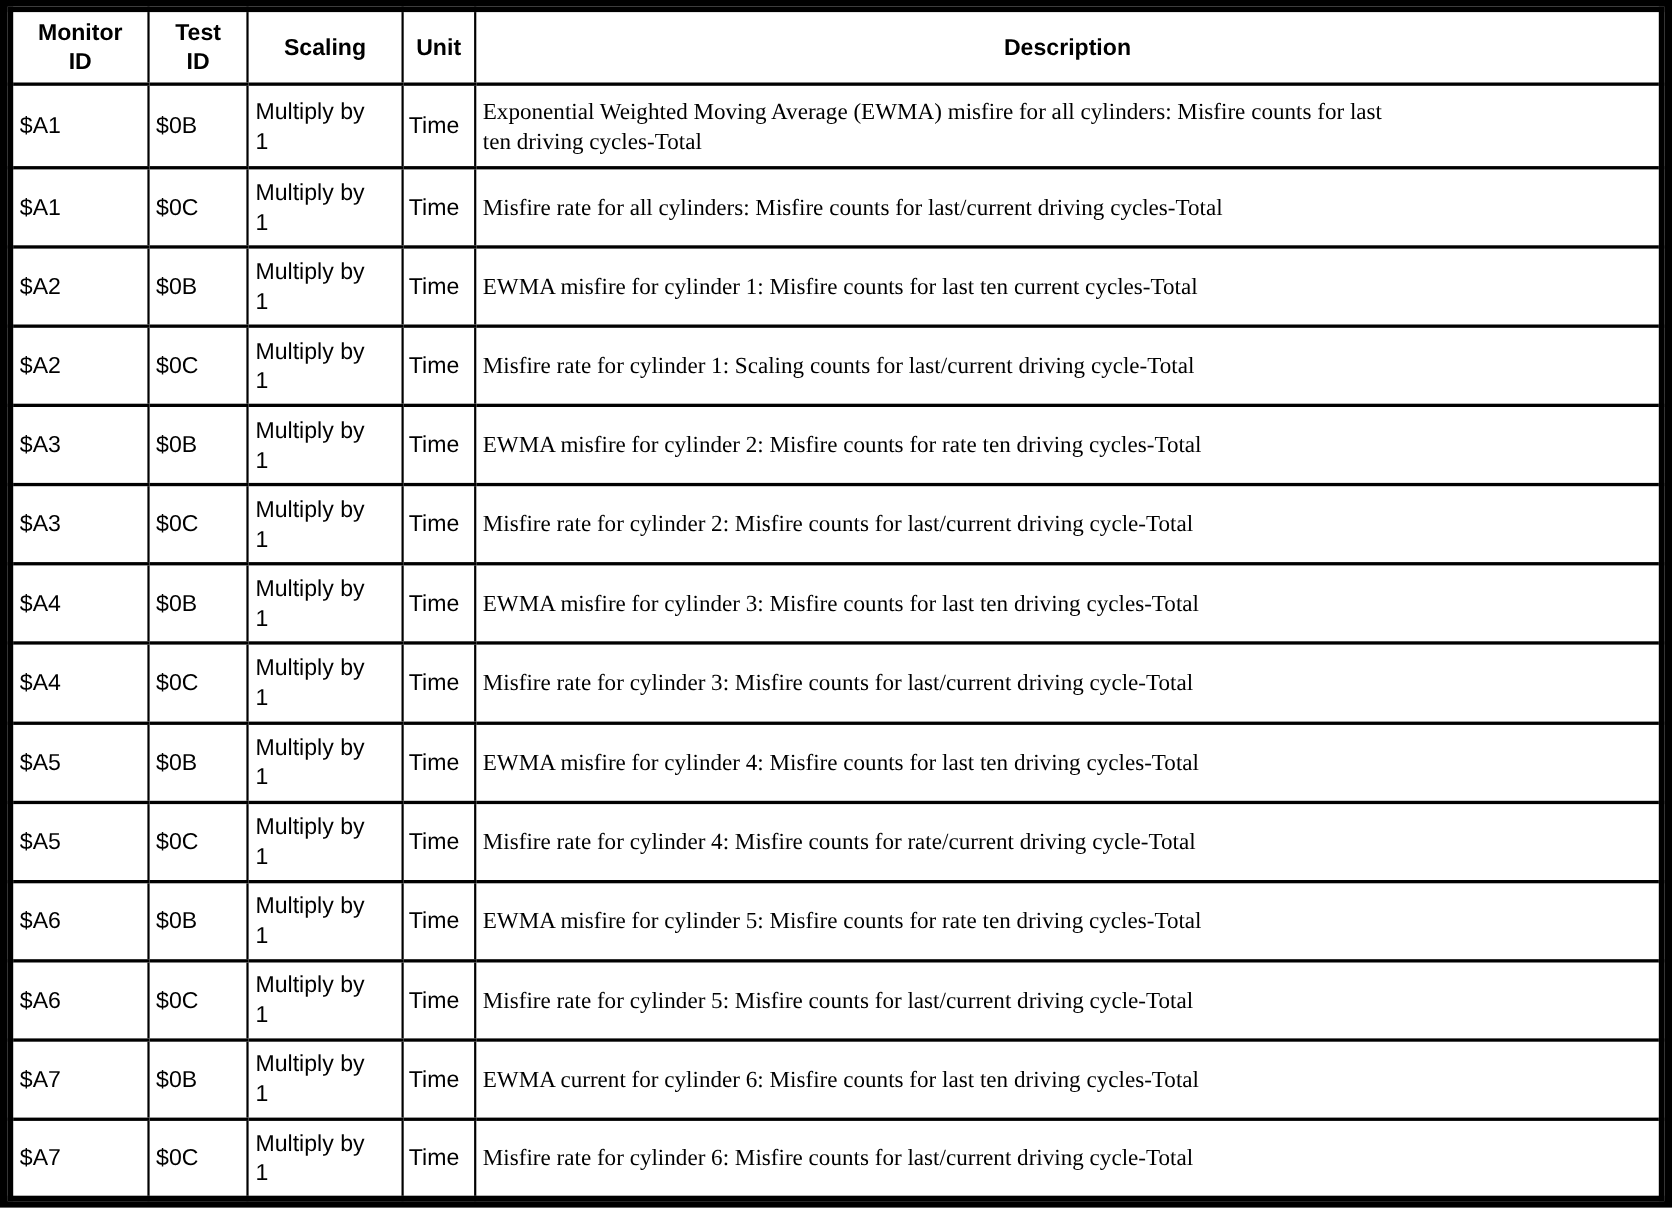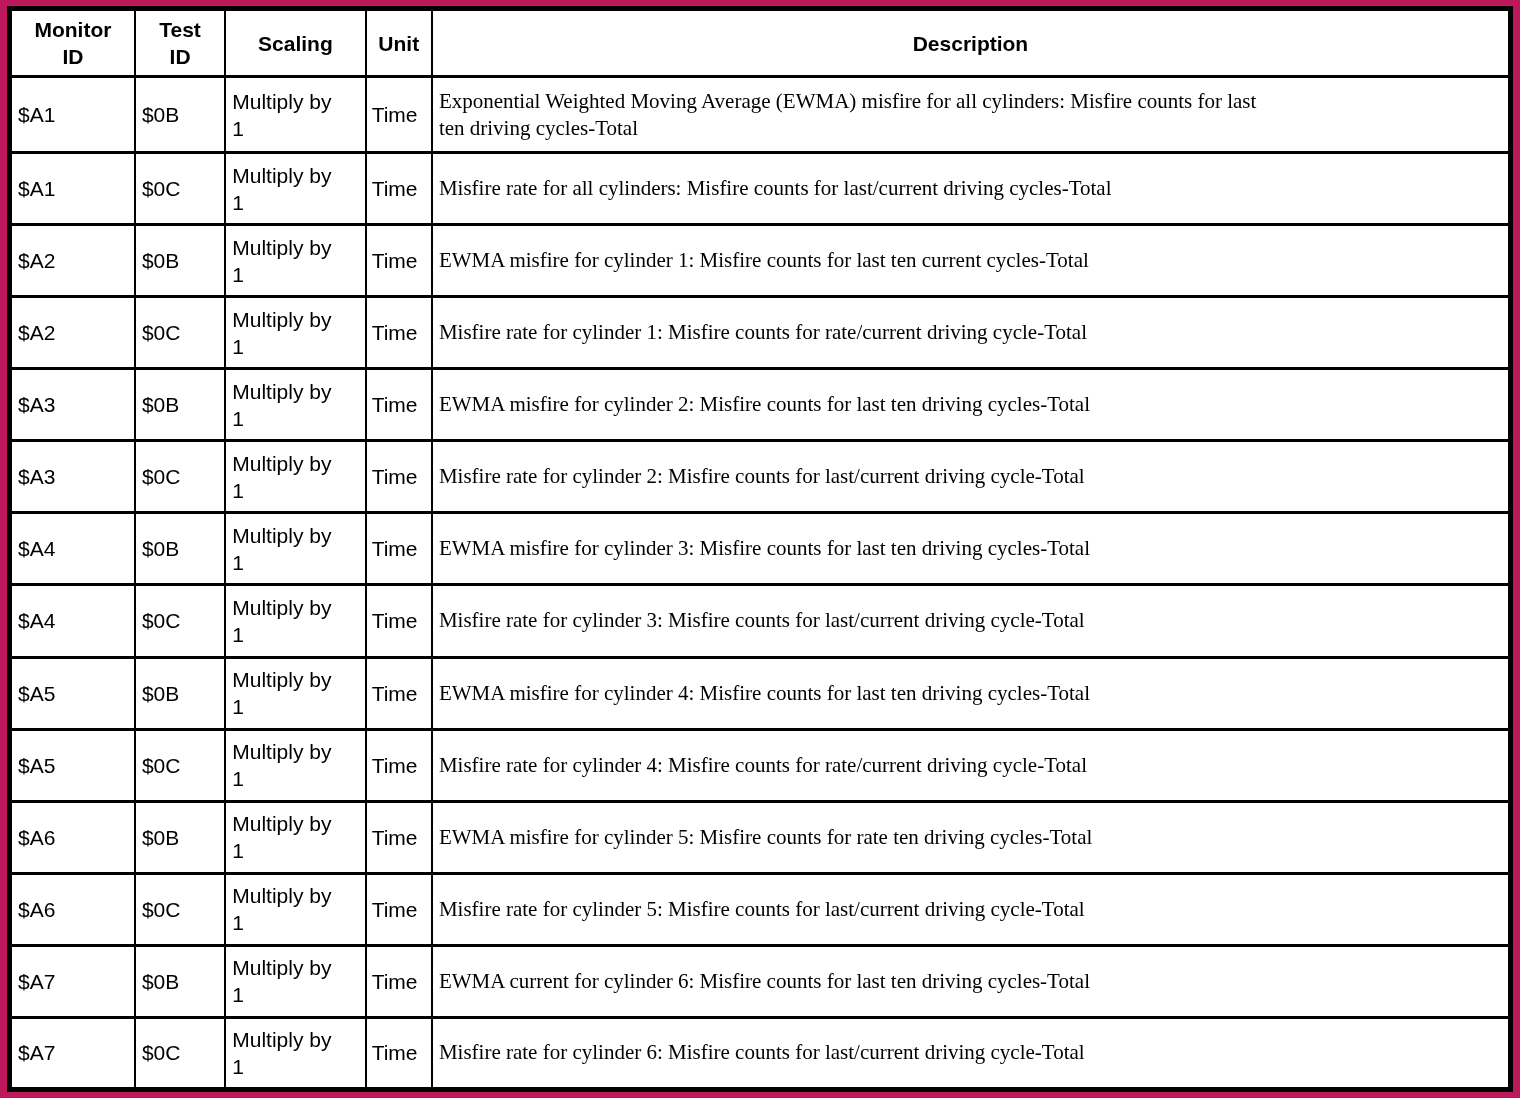--- a/index.html
+++ b/index.html
@@ -3,21 +3,21 @@
 <meta charset="utf-8">
 <style>
   html, body {
     margin: 0;
     padding: 0;
     background: #ffffff;
   }
   .page {
     width: 1520px;
     height: 1098px;
-    background: #be185d;
+    background: #000000;
     box-sizing: border-box;
     padding: 6px 7px;
   }
   table.doc-table {
     border-collapse: collapse;
     table-layout: fixed;
     width: 1506px;
     height: 1086px;
     border: 5px solid #000000;
     background: #ffffff;
@@ -113,29 +113,29 @@
 1</td>
           <td class="cell-unit">Time</td>
           <td class="cell-description">EWMA misfire for cylinder 1: Misfire counts for last ten current cycles-Total</td>
         </tr>
         <tr>
           <td class="cell-monitor-id">$A2</td>
           <td class="cell-test-id">$0C</td>
           <td class="cell-scaling">Multiply by
 1</td>
           <td class="cell-unit">Time</td>
-          <td class="cell-description">Misfire rate for cylinder 1: Misfire counts for rate/current driving cycle-Total</td>
+          <td class="cell-description">Misfire rate for cylinder 1: Scaling counts for last/current driving cycle-Total</td>
         </tr>
         <tr>
           <td class="cell-monitor-id">$A3</td>
           <td class="cell-test-id">$0B</td>
           <td class="cell-scaling">Multiply by
 1</td>
           <td class="cell-unit">Time</td>
-          <td class="cell-description">EWMA misfire for cylinder 2: Misfire counts for last ten driving cycles-Total</td>
+          <td class="cell-description">EWMA misfire for cylinder 2: Misfire counts for rate ten driving cycles-Total</td>
         </tr>
         <tr>
           <td class="cell-monitor-id">$A3</td>
           <td class="cell-test-id">$0C</td>
           <td class="cell-scaling">Multiply by
 1</td>
           <td class="cell-unit">Time</td>
           <td class="cell-description">Misfire rate for cylinder 2: Misfire counts for last/current driving cycle-Total</td>
         </tr>
         <tr>

